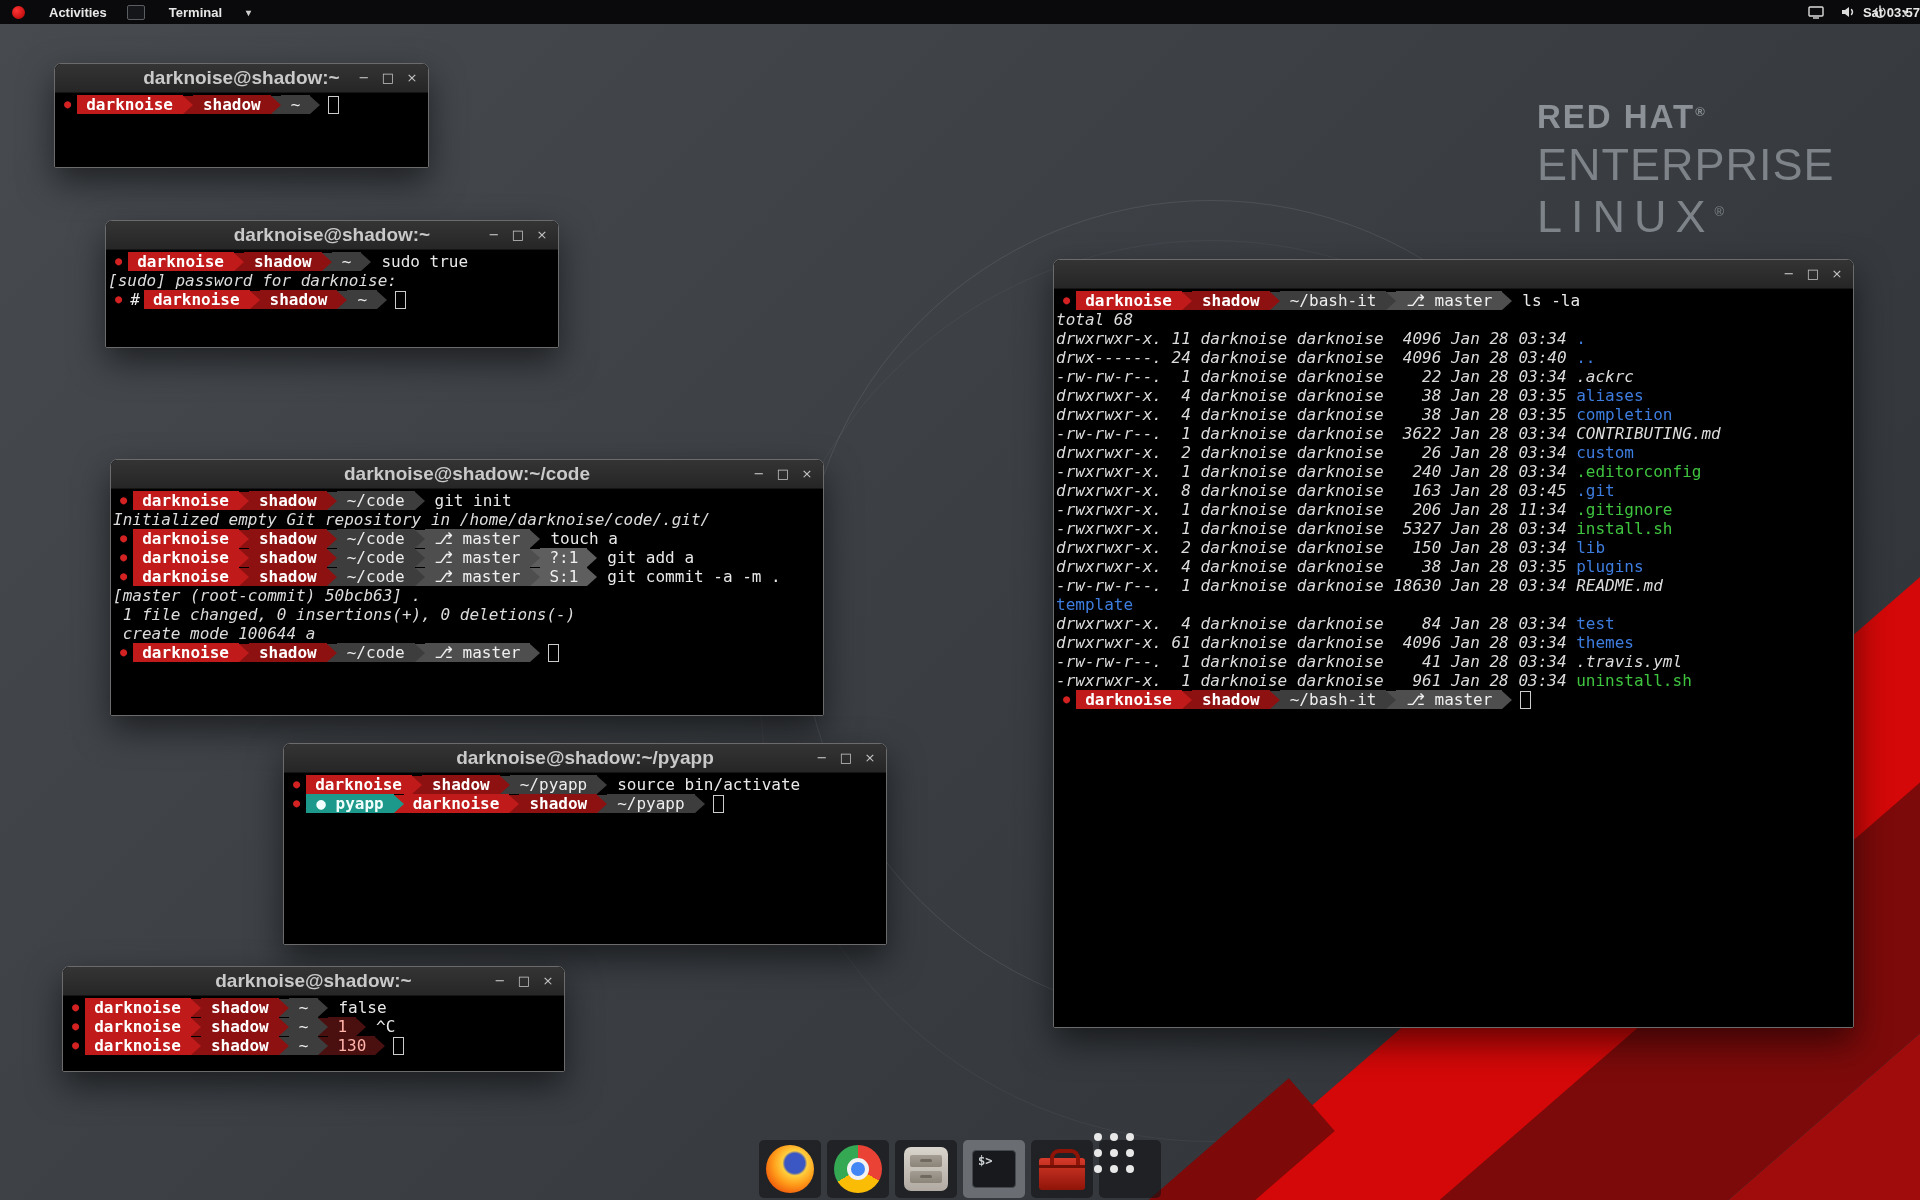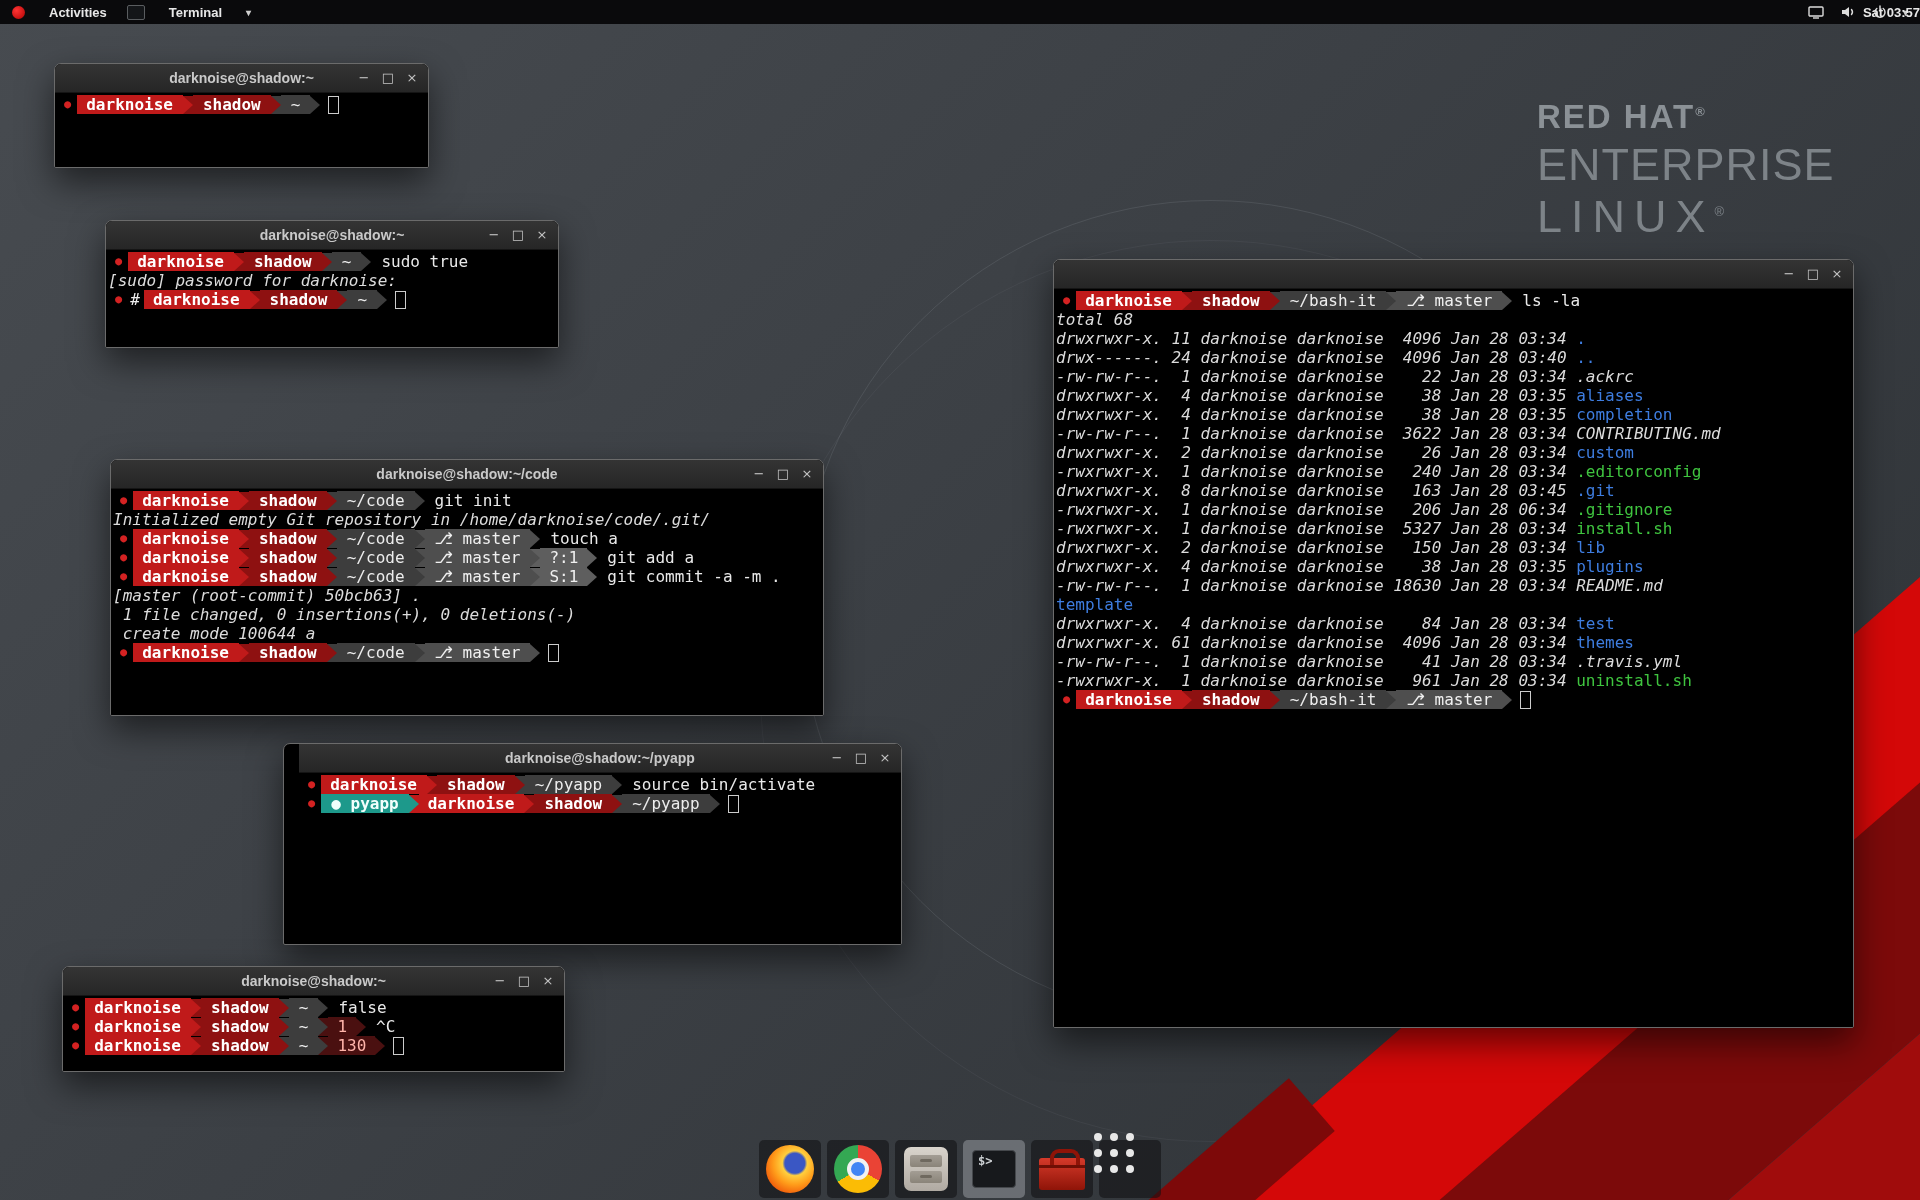--- a/index.html
+++ b/index.html
@@ -39,30 +39,30 @@
   .tb-right{margin-left:auto;display:flex;align-items:center;gap:14px;padding-right:12px;}
   
   .window{
     position:absolute;display:flex;flex-direction:column;
     border:1px solid #6b6b6b;border-radius:7px 7px 2px 2px;overflow:hidden;
     box-shadow:0 14px 34px rgba(0,0,0,0.55);background:#000;
   }
   #w1{left:54px; top:63px; width:373px; height:103px;}
   #w2{left:105px;top:220px;width:452px; height:126px;}
   #w3{left:110px;top:459px;width:712px; height:255px;}
-  #w4{left:283px;top:743px;width:602px; height:200px;padding-left:15px;}
+  #w4{left:283px;top:743px;width:602px; height:200px;}
   #w5{left:62px; top:966px;width:501px; height:104px;}
   #w6{left:1053px;top:259px;width:799px;height:767px;}
   .titlebar{
     position:relative;height:28px;flex:0 0 28px;display:flex;align-items:center;
     background:linear-gradient(#343434,#262626);border-bottom:1px solid #151515;
   }
   .title{
     position:absolute;left:0;right:0;text-align:center;color:#c9c9c9;
-    font-size:14px;font-weight:700;pointer-events:none;
+    font-size:19px;font-weight:700;pointer-events:none;
   }
   .winbtns{margin-left:auto;display:flex;align-items:center;gap:2px;padding-right:5px;z-index:1;}
   .wbtn{background:transparent;border:none;color:#c4c4c4;font-size:13px;width:22px;height:22px;
         line-height:20px;padding:0;font-family:"DejaVu Sans",sans-serif;}
   .term{
     flex:1;background:#000;padding:2px 2px;overflow:hidden;
     font-family:"DejaVu Sans Mono","DejaVu Sans",monospace;font-size:16px;color:#dcdcdc;
   }
   .tline{display:flex;align-items:center;height:19px;white-space:pre;}
   .seg{white-space:pre;height:19px;line-height:19px;display:inline-block;}
@@ -219,21 +219,21 @@
       <div class="tline"><span class="seg out">total 68</span></div>
       <div class="tline"><span class="seg out">drwxrwxr-x. 11 darknoise darknoise  4096 Jan 28 03:34 </span><span class="seg dir">.</span></div>
       <div class="tline"><span class="seg out">drwx------. 24 darknoise darknoise  4096 Jan 28 03:40 </span><span class="seg dir">..</span></div>
       <div class="tline"><span class="seg out">-rw-rw-r--.  1 darknoise darknoise    22 Jan 28 03:34 </span><span class="seg out">.ackrc</span></div>
       <div class="tline"><span class="seg out">drwxrwxr-x.  4 darknoise darknoise    38 Jan 28 03:35 </span><span class="seg dir">aliases</span></div>
       <div class="tline"><span class="seg out">drwxrwxr-x.  4 darknoise darknoise    38 Jan 28 03:35 </span><span class="seg dir">completion</span></div>
       <div class="tline"><span class="seg out">-rw-rw-r--.  1 darknoise darknoise  3622 Jan 28 03:34 </span><span class="seg out">CONTRIBUTING.md</span></div>
       <div class="tline"><span class="seg out">drwxrwxr-x.  2 darknoise darknoise    26 Jan 28 03:34 </span><span class="seg dir">custom</span></div>
       <div class="tline"><span class="seg out">-rwxrwxr-x.  1 darknoise darknoise   240 Jan 28 03:34 </span><span class="seg exe">.editorconfig</span></div>
       <div class="tline"><span class="seg out">drwxrwxr-x.  8 darknoise darknoise   163 Jan 28 03:45 </span><span class="seg dir">.git</span></div>
-      <div class="tline"><span class="seg out">-rwxrwxr-x.  1 darknoise darknoise   206 Jan 28 06:34 </span><span class="seg exe">.gitignore</span></div>
+      <div class="tline"><span class="seg out">-rwxrwxr-x.  1 darknoise darknoise   206 Jan 28 11:34 </span><span class="seg exe">.gitignore</span></div>
       <div class="tline"><span class="seg out">-rwxrwxr-x.  1 darknoise darknoise  5327 Jan 28 03:34 </span><span class="seg exe">install.sh</span></div>
       <div class="tline"><span class="seg out">drwxrwxr-x.  2 darknoise darknoise   150 Jan 28 03:34 </span><span class="seg dir">lib</span></div>
       <div class="tline"><span class="seg out">drwxrwxr-x.  4 darknoise darknoise    38 Jan 28 03:35 </span><span class="seg dir">plugins</span></div>
       <div class="tline"><span class="seg out">-rw-rw-r--.  1 darknoise darknoise 18630 Jan 28 03:34 </span><span class="seg out">README.md</span></div>
       <div class="tline"><span class="seg dir">template</span></div>
       <div class="tline"><span class="seg out">drwxrwxr-x.  4 darknoise darknoise    84 Jan 28 03:34 </span><span class="seg dir">test</span></div>
       <div class="tline"><span class="seg out">drwxrwxr-x. 61 darknoise darknoise  4096 Jan 28 03:34 </span><span class="seg dir">themes</span></div>
       <div class="tline"><span class="seg out">-rw-rw-r--.  1 darknoise darknoise    41 Jan 28 03:34 </span><span class="seg out">.travis.yml</span></div>
       <div class="tline"><span class="seg out">-rwxrwxr-x.  1 darknoise darknoise   961 Jan 28 03:34 </span><span class="seg exe">uninstall.sh</span></div>
       <div class="tline"><span class="seg ico">●</span><span class="seg u" style="background-color: rgb(192, 26, 26);">darknoise</span><span class="psep" style="border-left-color: rgb(192, 26, 26); background-color: rgb(142, 17, 17);"></span><span class="seg h" style="background-color: rgb(142, 17, 17);">shadow</span><span class="psep" style="border-left-color: rgb(142, 17, 17); background-color: rgb(61, 61, 61);"></span><span class="seg p" style="background-color: rgb(61, 61, 61);">~/bash-it</span><span class="psep" style="border-left-color: rgb(61, 61, 61); background-color: rgb(78, 78, 78);"></span><span class="seg g" style="background-color: rgb(78, 78, 78);">⎇ master</span><span class="psep" style="border-left-color: rgb(78, 78, 78);"></span><span class="seg cur"></span></div>

